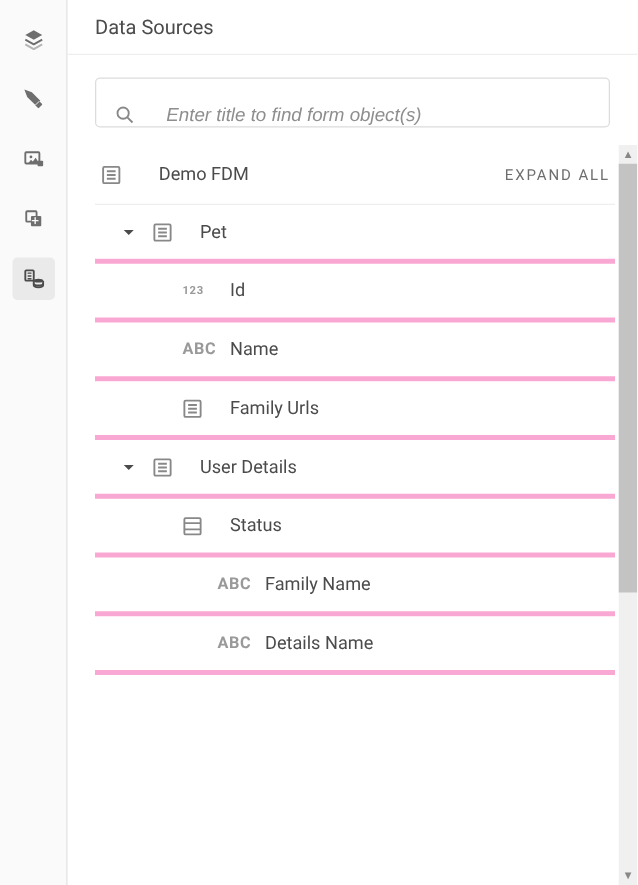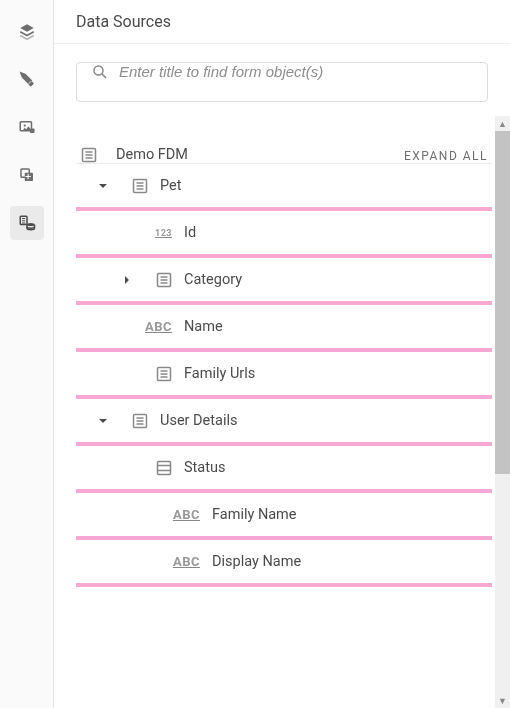--- a/index.html
+++ b/index.html
@@ -52,22 +52,22 @@
       align-items: center;
       font-size: 16px;
       color: #4b4b4b;
       border-bottom: 1px solid #eeeeee;
     }
     .searchwrap {
       padding: 18px 22px 14px 22px;
     }
     .search {
       display: flex;
-      align-items: flex-start;
-      gap: 10px;
+      align-items: flex-end;
+      gap: 24px;
       height: 40px;
       border: 1px solid #dcdcdc;
       border-radius: 4px;
       padding: 0 14px;
       background: #fff;
     }
     .search input {
       border: none;
       outline: none;
       flex: 1;
@@ -83,24 +83,24 @@
       overflow: hidden;
       padding-left: 22px;
     }
     .tree-scroll {
       position: absolute;
       left: 22px; right: 18px; top: 0; bottom: 0;
       overflow-y: auto;
     }
     .root-row {
       display: flex;
-      align-items: flex-end;
+      align-items: center;
       height: 48px;
       border-bottom: 1px solid #eeeeee;
-      gap: 19px;
+      gap: 30px;
       padding-left: 5px;
     }
     .root-label {
       font-size: 14.5px;
       color: #4b4b4b;
     }
     .expand-all {
       margin-left: auto;
       font-size: 12px;
       letter-spacing: 1.5px;
@@ -124,23 +124,22 @@
       display: flex;
       justify-content: center;
       color: #4b4b4b;
       font-size: 12px;
       cursor: pointer;
     }
     .chev.hidden { visibility: hidden; }
     .type-icon {
       width: 26px;
       display: flex;
-      justify-content: flex-end;
+      justify-content: flex-start;
       color: #888888;
-      text-decoration: underline;
     }
     .node-label {
       font-size: 14.5px;
       color: #4b4b4b;
     }
     .scrollbar {
       position: absolute;
       right: 0;
       top: 0;
       width: 15px;
@@ -275,74 +274,56 @@
             <span class="node-label">Pet</span>
           </div>
           <div class="node-row" data-level="2">
             <span class="chev hidden"></span>
             <span class="type-icon">
               <span class="num-text">123</span>
             </span>
             <span class="node-label">Id</span>
           </div>
           <div class="node-row" data-level="2">
-            <span class="chev">
-              <svg width="10" height="10" viewBox="0 0 10 10" fill="currentColor">
-                <path d="M3 1l4 4-4 4z"></path>
-              </svg>
-            </span>
+            <span class="chev hidden"></span>
+            <span class="type-icon">
+              <span class="abc-text">ABC</span>
+            </span>
+            <span class="node-label">Name</span>
+          </div>
+          <div class="node-row" data-level="2">
+            <span class="chev hidden"></span>
             <span class="type-icon">
               <span>
                 <svg width="16" height="16" viewBox="0 0 16 16" fill="none" stroke="#888" stroke-width="1.5">
                   <rect x="1.5" y="1.5" width="13" height="13" rx="1"></rect>
                   <line x1="4.5" y1="5" x2="11.5" y2="5"></line>
                   <line x1="4.5" y1="8" x2="11.5" y2="8"></line>
                   <line x1="4.5" y1="11" x2="11.5" y2="11"></line>
                 </svg>
               </span>
             </span>
-            <span class="node-label">Category</span>
-          </div>
-          <div class="node-row" data-level="2">
-            <span class="chev hidden"></span>
-            <span class="type-icon">
-              <span class="abc-text">ABC</span>
-            </span>
-            <span class="node-label">Name</span>
-          </div>
-          <div class="node-row" data-level="2">
-            <span class="chev hidden"></span>
+            <span class="node-label">Family Urls</span>
+          </div>
+          <div class="node-row" data-level="1">
+            <span class="chev">
+              <svg width="10" height="10" viewBox="0 0 10 10" fill="currentColor">
+                <path d="M1 3l4 4 4-4z"></path>
+              </svg>
+            </span>
             <span class="type-icon">
               <span>
                 <svg width="16" height="16" viewBox="0 0 16 16" fill="none" stroke="#888" stroke-width="1.5">
                   <rect x="1.5" y="1.5" width="13" height="13" rx="1"></rect>
                   <line x1="4.5" y1="5" x2="11.5" y2="5"></line>
                   <line x1="4.5" y1="8" x2="11.5" y2="8"></line>
                   <line x1="4.5" y1="11" x2="11.5" y2="11"></line>
                 </svg>
               </span>
             </span>
-            <span class="node-label">Family Urls</span>
-          </div>
-          <div class="node-row" data-level="1">
-            <span class="chev">
-              <svg width="10" height="10" viewBox="0 0 10 10" fill="currentColor">
-                <path d="M1 3l4 4 4-4z"></path>
-              </svg>
-            </span>
-            <span class="type-icon">
-              <span>
-                <svg width="16" height="16" viewBox="0 0 16 16" fill="none" stroke="#888" stroke-width="1.5">
-                  <rect x="1.5" y="1.5" width="13" height="13" rx="1"></rect>
-                  <line x1="4.5" y1="5" x2="11.5" y2="5"></line>
-                  <line x1="4.5" y1="8" x2="11.5" y2="8"></line>
-                  <line x1="4.5" y1="11" x2="11.5" y2="11"></line>
-                </svg>
-              </span>
-            </span>
             <span class="node-label">User Details</span>
           </div>
           <div class="node-row" data-level="2">
             <span class="chev hidden"></span>
             <span class="type-icon">
               <span>
                 <svg width="16" height="16" viewBox="0 0 16 16" fill="none" stroke="#888" stroke-width="1.5">
                   <rect x="1.5" y="1.5" width="13" height="13" rx="1"></rect>
                   <line x1="1.5" y1="5.5" x2="14.5" y2="5.5"></line>
                   <line x1="1.5" y1="10.5" x2="14.5" y2="10.5"></line>
@@ -356,21 +337,21 @@
             <span class="type-icon">
               <span class="abc-text">ABC</span>
             </span>
             <span class="node-label">Family Name</span>
           </div>
           <div class="node-row" data-level="3">
             <span class="chev hidden"></span>
             <span class="type-icon">
               <span class="abc-text">ABC</span>
             </span>
-            <span class="node-label">Display Name</span>
+            <span class="node-label">Details Name</span>
           </div>
         </div>
 
     </div>
 
     <div class="scrollbar">
       <div class="sb-btn">▲</div>
       <div class="sb-thumb" id="sb-thumb" style="height: 343px;"></div>
       <div class="sb-track"></div>
       <div class="sb-btn">▼</div>

